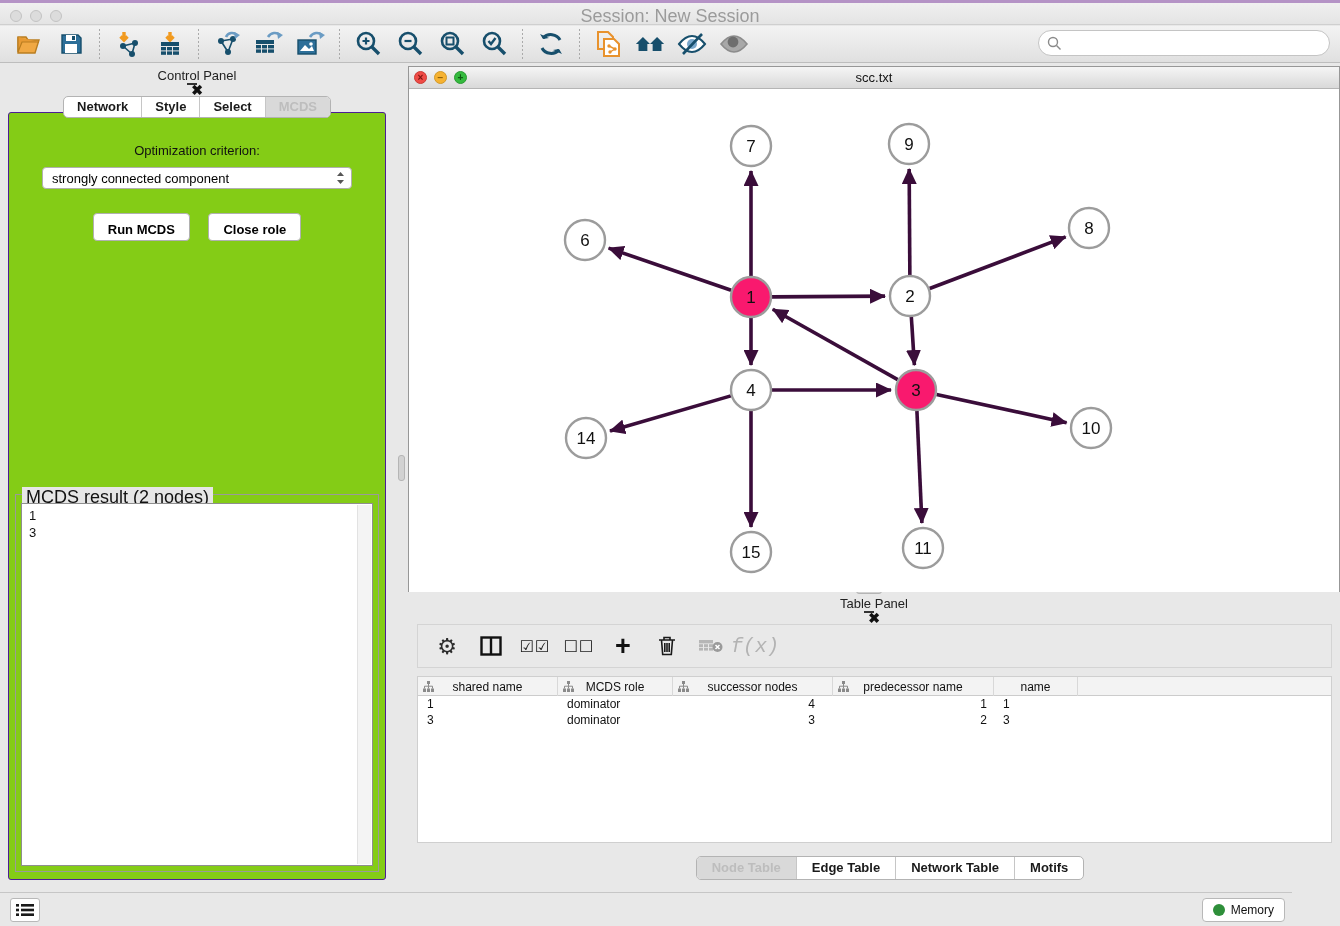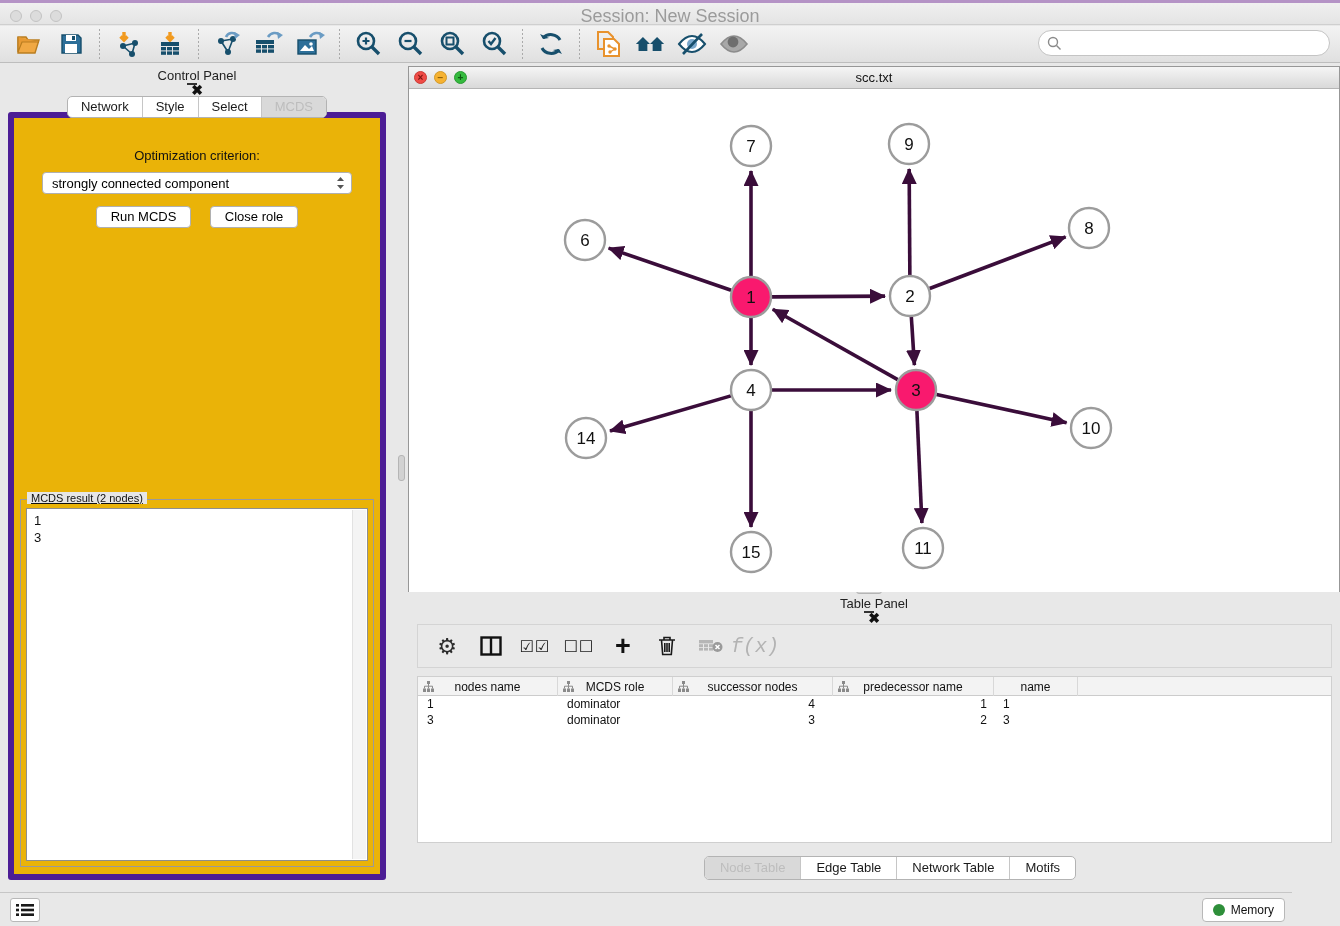--- a/index.html
+++ b/index.html
@@ -32,39 +32,39 @@
   
   .panel-head { height:26px; display:flex; align-items:center; padding:0 8px;flex-direction:column; }
   .panel-head .ph-title { font-size:13px; color:#222; flex:1; }
   .ph-float { width:10px; height:10px; border:1.6px solid #333; margin-right:10px; cursor:pointer; }
   .ph-close { font-size:14px; font-weight:700; color:#111; cursor:pointer; line-height:10px; }
 
   
   .control-panel { position:absolute; left:0; top:68px; width:394px; height:816px; }
   .seg-control { display:inline-flex; background:#fff; border:1px solid #b3b3b3;
     border-radius:5px; overflow:hidden; }
-  .seg { padding:2px 13px 3px; font-size:13px; font-weight:400; color:#1a1a1a;
+  .seg { padding:2px 13px 3px; font-size:13px; font-weight:700; color:#1a1a1a;
     border-left:1px solid #c6c6c6; cursor:pointer; white-space:nowrap; }
   .seg:first-child { border-left:none; }
   .seg.selected { background:#d9d9d9; color:#bdbdbd; }
   .cp-tabs-row { position:absolute; top:28px; left:0; width:100%; text-align:center; z-index:2; }
   .cp-content { position:absolute; top:44px; left:8px; right:8px; bottom:4px;
-    background:#eab308; border:6px solid #4c1d95; border-radius:3px; }
+    background:#84cc16; border:1px solid #4c1d95; border-radius:3px; }
   .opt-label { margin-top:30px; text-align:center; font-size:13px; color:#111; }
   .criterion { margin:9px auto 0; width:310px; height:22px; background:#fff;
     border:1px solid #b0b0b0; border-radius:4px; display:flex; align-items:center;
     padding:0 6px 0 9px; font-size:13px; cursor:pointer; }
   .criterion .cval { flex:1; }
   .btn-row { margin-top:12px; text-align:center; }
   .pbtn { display:inline-block; background:#fff; border:1px solid #b0b0b0; border-radius:4px;
-    font-size:13px; font-weight:400; padding:2px 14px 3px; margin:0 7px; cursor:pointer; }
+    font-size:13px; font-weight:700; padding:8px 14px 3px; margin:12px 7px; cursor:pointer; }
   .result-group { position:absolute; left:6px; right:6px; top:381px; bottom:7px;
     border:1px solid #9a9a9a; }
   .result-title { position:absolute; top:-8px; left:6px; background:#e6e6e6;
-    padding:0 4px; font-size:11px; color:#111;text-decoration:underline; }
+    padding:0 4px; font-size:18px; color:#111; }
   .result-box { position:absolute; left:5px; right:5px; top:8px; bottom:5px;
     background:#fff; border:1px solid #8e8e8e; font-size:13px; }
   .result-text { padding:3px 7px; white-space:pre; line-height:17px; color:#111; }
   .result-scroll { position:absolute; top:1px; bottom:1px; right:1px; width:14px;
     background:#f4f4f4; border-left:1px solid #e2e2e2; }
 
   
   .vsplit-handle { position:absolute; left:398px; top:455px; width:7px; height:26px;
     background:#d2d2d2; border:1px solid #b5b5b5; border-radius:3px; }
   .hsplit-handle { position:absolute; left:856px; top:588px; width:26px; height:6px;
@@ -459,21 +459,21 @@
         <div class="th-cell" style="width: 140px;">
           <svg class="th-ic" width="11" height="11" viewBox="0 0 11 11">
             <g fill="#8a8a8a">
               <rect x="4" y="0" width="3" height="3"></rect>
               <rect x="0" y="7.5" width="3" height="3.5"></rect>
               <rect x="4" y="7.5" width="3" height="3.5"></rect>
               <rect x="8" y="7.5" width="3" height="3.5"></rect>
             </g>
             <path d="M5.5 3v2.2M1.5 7.5V5.2h8v2.3M5.5 5.2v2.3" stroke="#8a8a8a" stroke-width="1" fill="none"></path>
           </svg>
-          <span>nodes name</span>
+          <span>shared name</span>
         </div>
         <div class="th-cell" style="width: 115px;">
           <svg class="th-ic" width="11" height="11" viewBox="0 0 11 11">
             <g fill="#8a8a8a">
               <rect x="4" y="0" width="3" height="3"></rect>
               <rect x="0" y="7.5" width="3" height="3.5"></rect>
               <rect x="4" y="7.5" width="3" height="3.5"></rect>
               <rect x="8" y="7.5" width="3" height="3.5"></rect>
             </g>
             <path d="M5.5 3v2.2M1.5 7.5V5.2h8v2.3M5.5 5.2v2.3" stroke="#8a8a8a" stroke-width="1" fill="none"></path>

